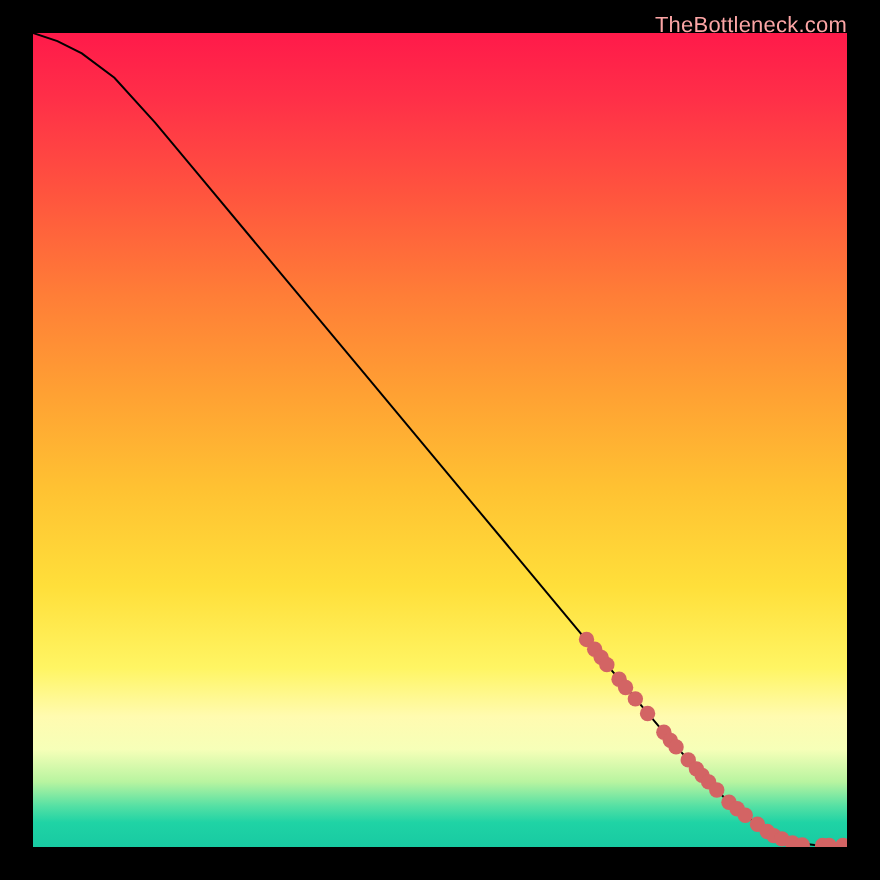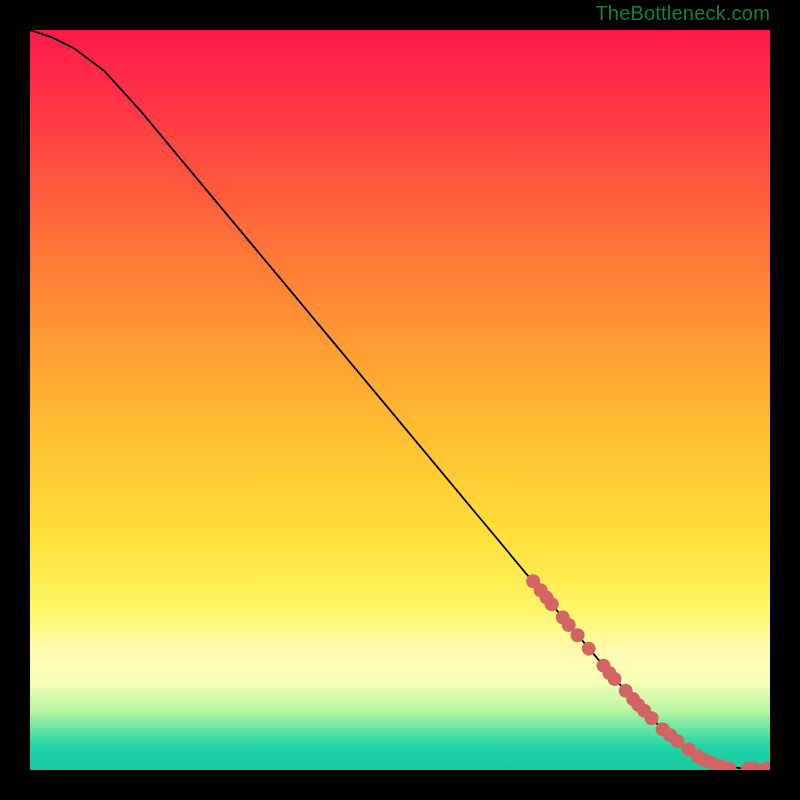--- a/index.html
+++ b/index.html
@@ -39,23 +39,23 @@
       #fffbb0 84%,
       #f6ffb8 88%,
       #b8f4a0 92%,
       #54e0a4 95%,
       #1fd3a5 97%,
       #18caa2 100%
     );
   }
   .watermark {
     position: absolute;
-    top: 2px;
+    top: 12px;
     right: 30px;
-    color: #15803d;
+    color: #fca5a5;
     font-size: 20px;
     font-weight: 500;
     letter-spacing: 0.2px;
     z-index: 5;
   }
   svg.curve {
     position: absolute;
     left: 0; top: 0;
     width: 740px; height: 740px;
     z-index: 3;

